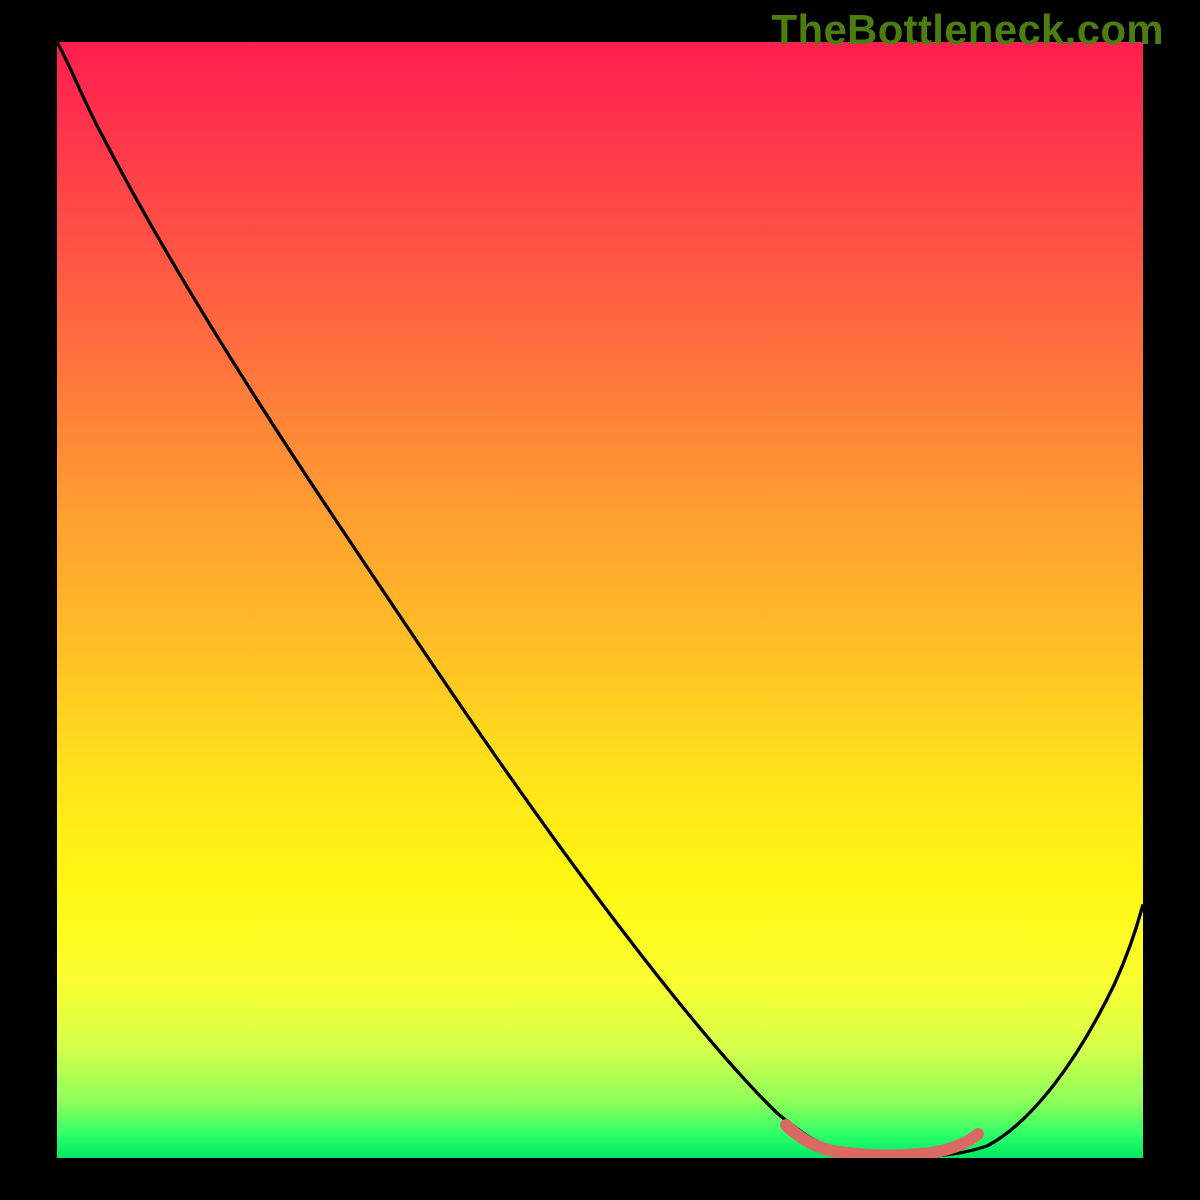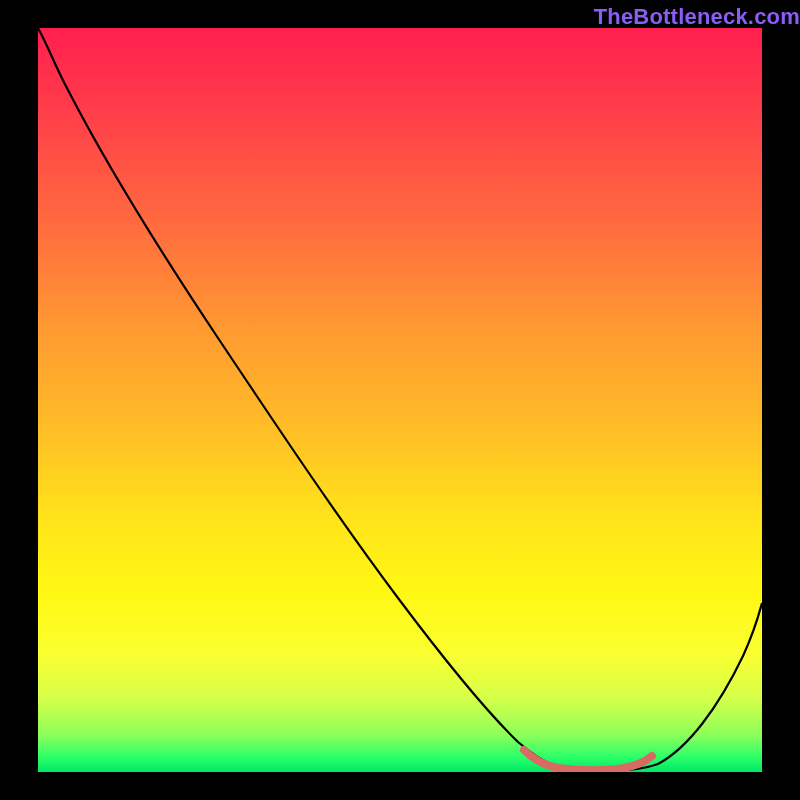--- a/index.html
+++ b/index.html
@@ -13,23 +13,23 @@
   }
   .frame {
     position: relative;
     width: 800px;
     height: 800px;
     background: #000;
   }
   .watermark {
     position: absolute;
     top: 4px;
-    right: 0;
-    color: #8b5cf6;
-    font-size: 22px;
+    right: 24px;
+    color: #4d7c0f;
+    font-size: 28px;
     font-weight: 600;
     letter-spacing: 0.2px;
     z-index: 4;
   }
   .plot-area {
     position: absolute;
     left: 38px;
     top: 28px;
     width: 724px;
     height: 744px;

